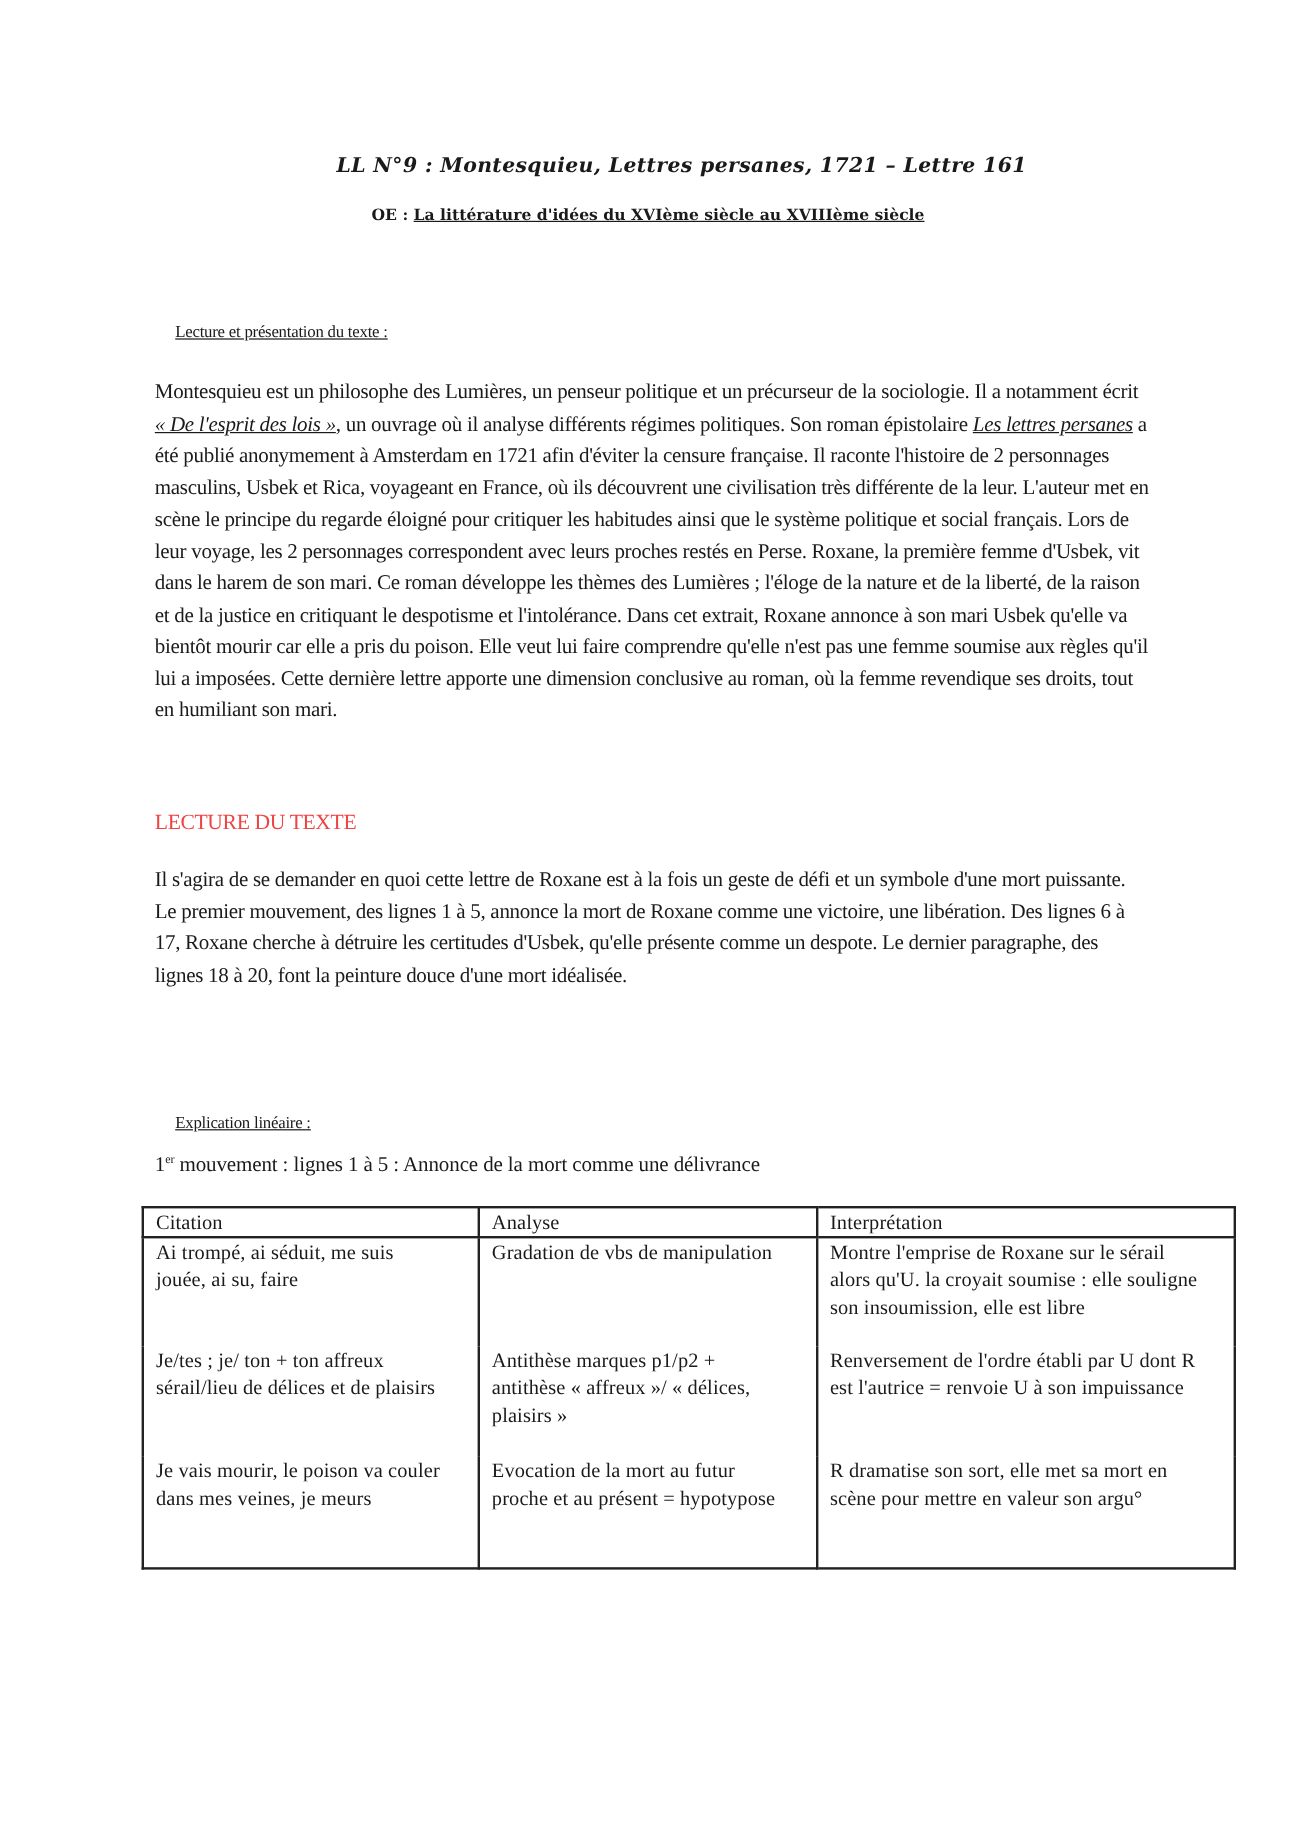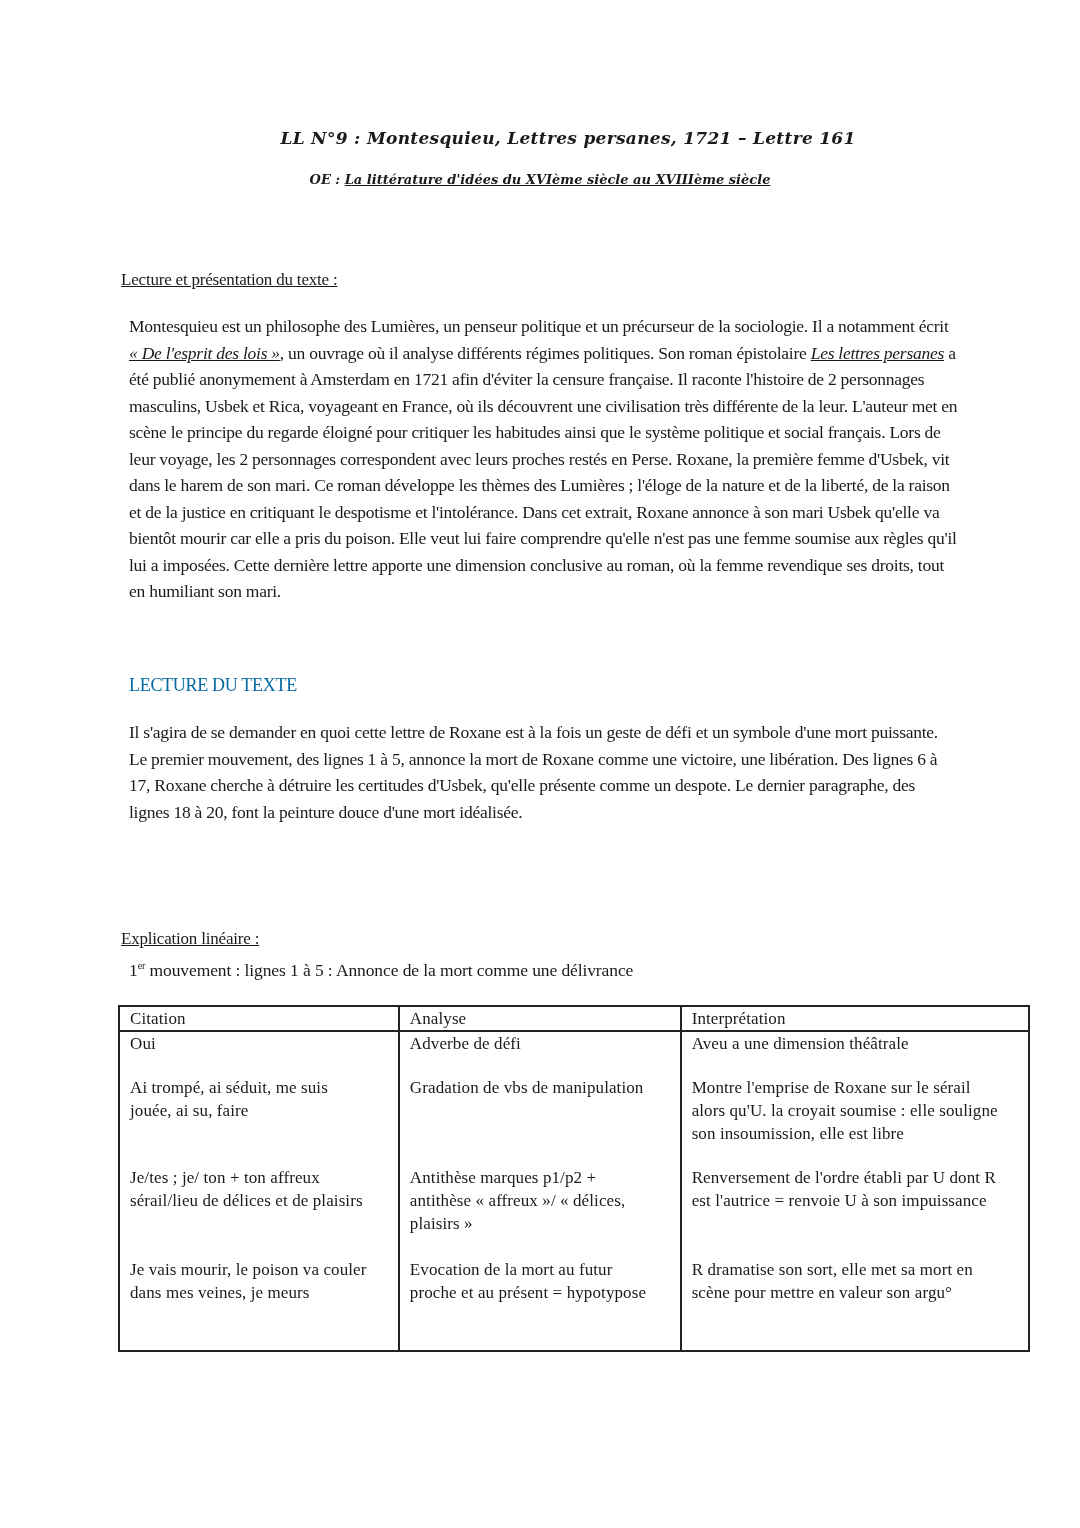--- a/index.html
+++ b/index.html
@@ -3,27 +3,27 @@
 <meta charset="utf-8">
 <style>
   html, body { margin:0; padding:0; background:#ffffff; }
   body { width:1080px; height:1528px; position:relative; overflow:hidden;
          font-family:"Liberation Serif", serif; color:#1a1a1a; }
   .abs { position:absolute; }
   .title1 { left:0; width:1080px; top:128px; text-align:center;
             font-family:"DejaVu Serif", serif; font-style:italic; font-weight:bold;
             font-size:17px; letter-spacing:0.3px;margin-left:28px; }
   .title2 { left:0; width:1080px; top:172px; text-align:center;
-            font-family:"DejaVu Serif", serif; font-style:italic; font-weight:bold;
+            font-family:"DejaVu Serif", serif; font-weight:bold;
             font-size:13px; }
   .title2 .u { text-decoration:underline; }
-  .heading { left:121px; font-size:17px; text-decoration:underline; letter-spacing:-0.2px; }
+  .heading { left:146px; font-size:14px; text-decoration:underline; letter-spacing:-0.2px; }
   .para { left:129px; width:830px; font-size:17.5px; line-height:26.5px; letter-spacing:-0.25px; }
   .para p { margin:0; }
-  .red { left:129px; font-size:18px; color:#0369a1; letter-spacing:-0.3px;text-align:center; }
+  .red { left:129px; font-size:18px; color:#ef4444; letter-spacing:-0.3px;text-align:center; }
   .uline { text-decoration:underline; font-style:italic; }
   .mvt { left:129px; font-size:17.5px; letter-spacing:-0.1px; }
   .mvt sup { font-size:10px; vertical-align:7px; }
 
   table.expl { position:absolute; left:118px; top:1005px; width:912px;
                border-collapse:collapse; font-size:17px; letter-spacing:0.1px; }
   table.expl td, table.expl th { border-left:2px solid #222; border-right:2px solid #222;
                vertical-align:top; text-align:left; font-weight:normal;
                padding:0 24px 0 10px; line-height:23px; }
   table.expl tr.hdr th { border-top:2px solid #222; border-bottom:2px solid #222; height:22px; }
@@ -57,25 +57,20 @@
 </div>
 
 <table class="expl">
   <tbody>
       <tr class="hdr">
     <th class="c1">Citation</th>
     <th class="c2">Analyse</th>
     <th class="c3">Interprétation</th>
   </tr>
   <tr>
-    <td style="height:44px;">Oui</td>
-    <td>Adverbe de défi</td>
-    <td>Aveu a une dimension théâtrale</td>
-  </tr>
-  <tr>
     <td style="height:90px;">Ai trompé, ai séduit, me suis jouée, ai su, faire</td>
     <td>Gradation de vbs de manipulation</td>
     <td>Montre l'emprise de Roxane sur le sérail alors qu'U. la croyait soumise : elle souligne son insoumission, elle est libre</td>
   </tr>
   <tr>
     <td style="height:92px;">Je/tes ; je/ ton + ton affreux sérail/lieu de délices et de plaisirs</td>
     <td>Antithèse marques p1/p2 + antithèse « affreux »/ « délices, plaisirs »</td>
     <td>Renversement de l'ordre établi par U dont R est l'autrice = renvoie U à son impuissance</td>
   </tr>
   <tr>

